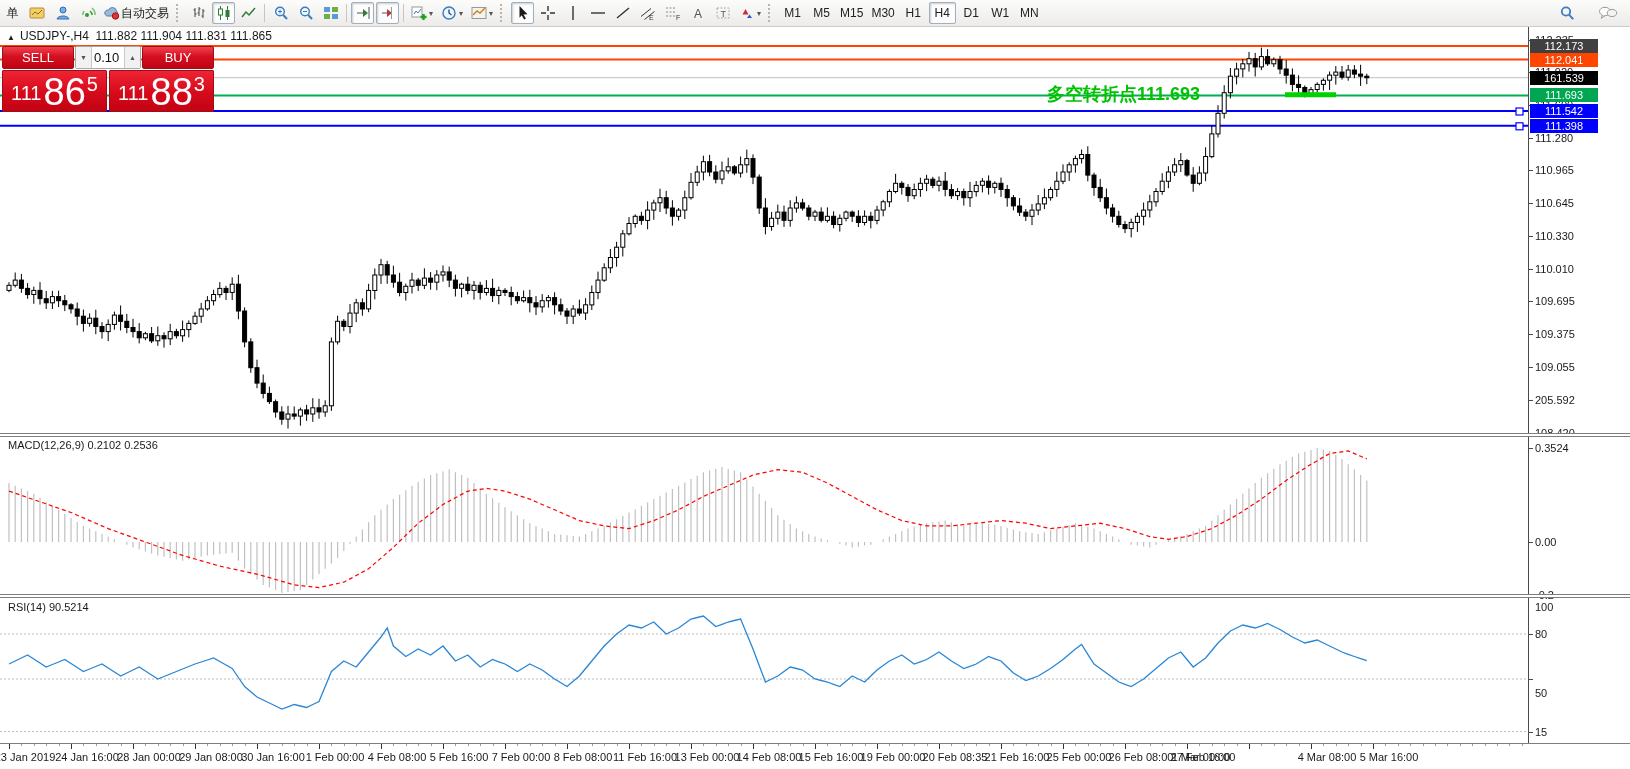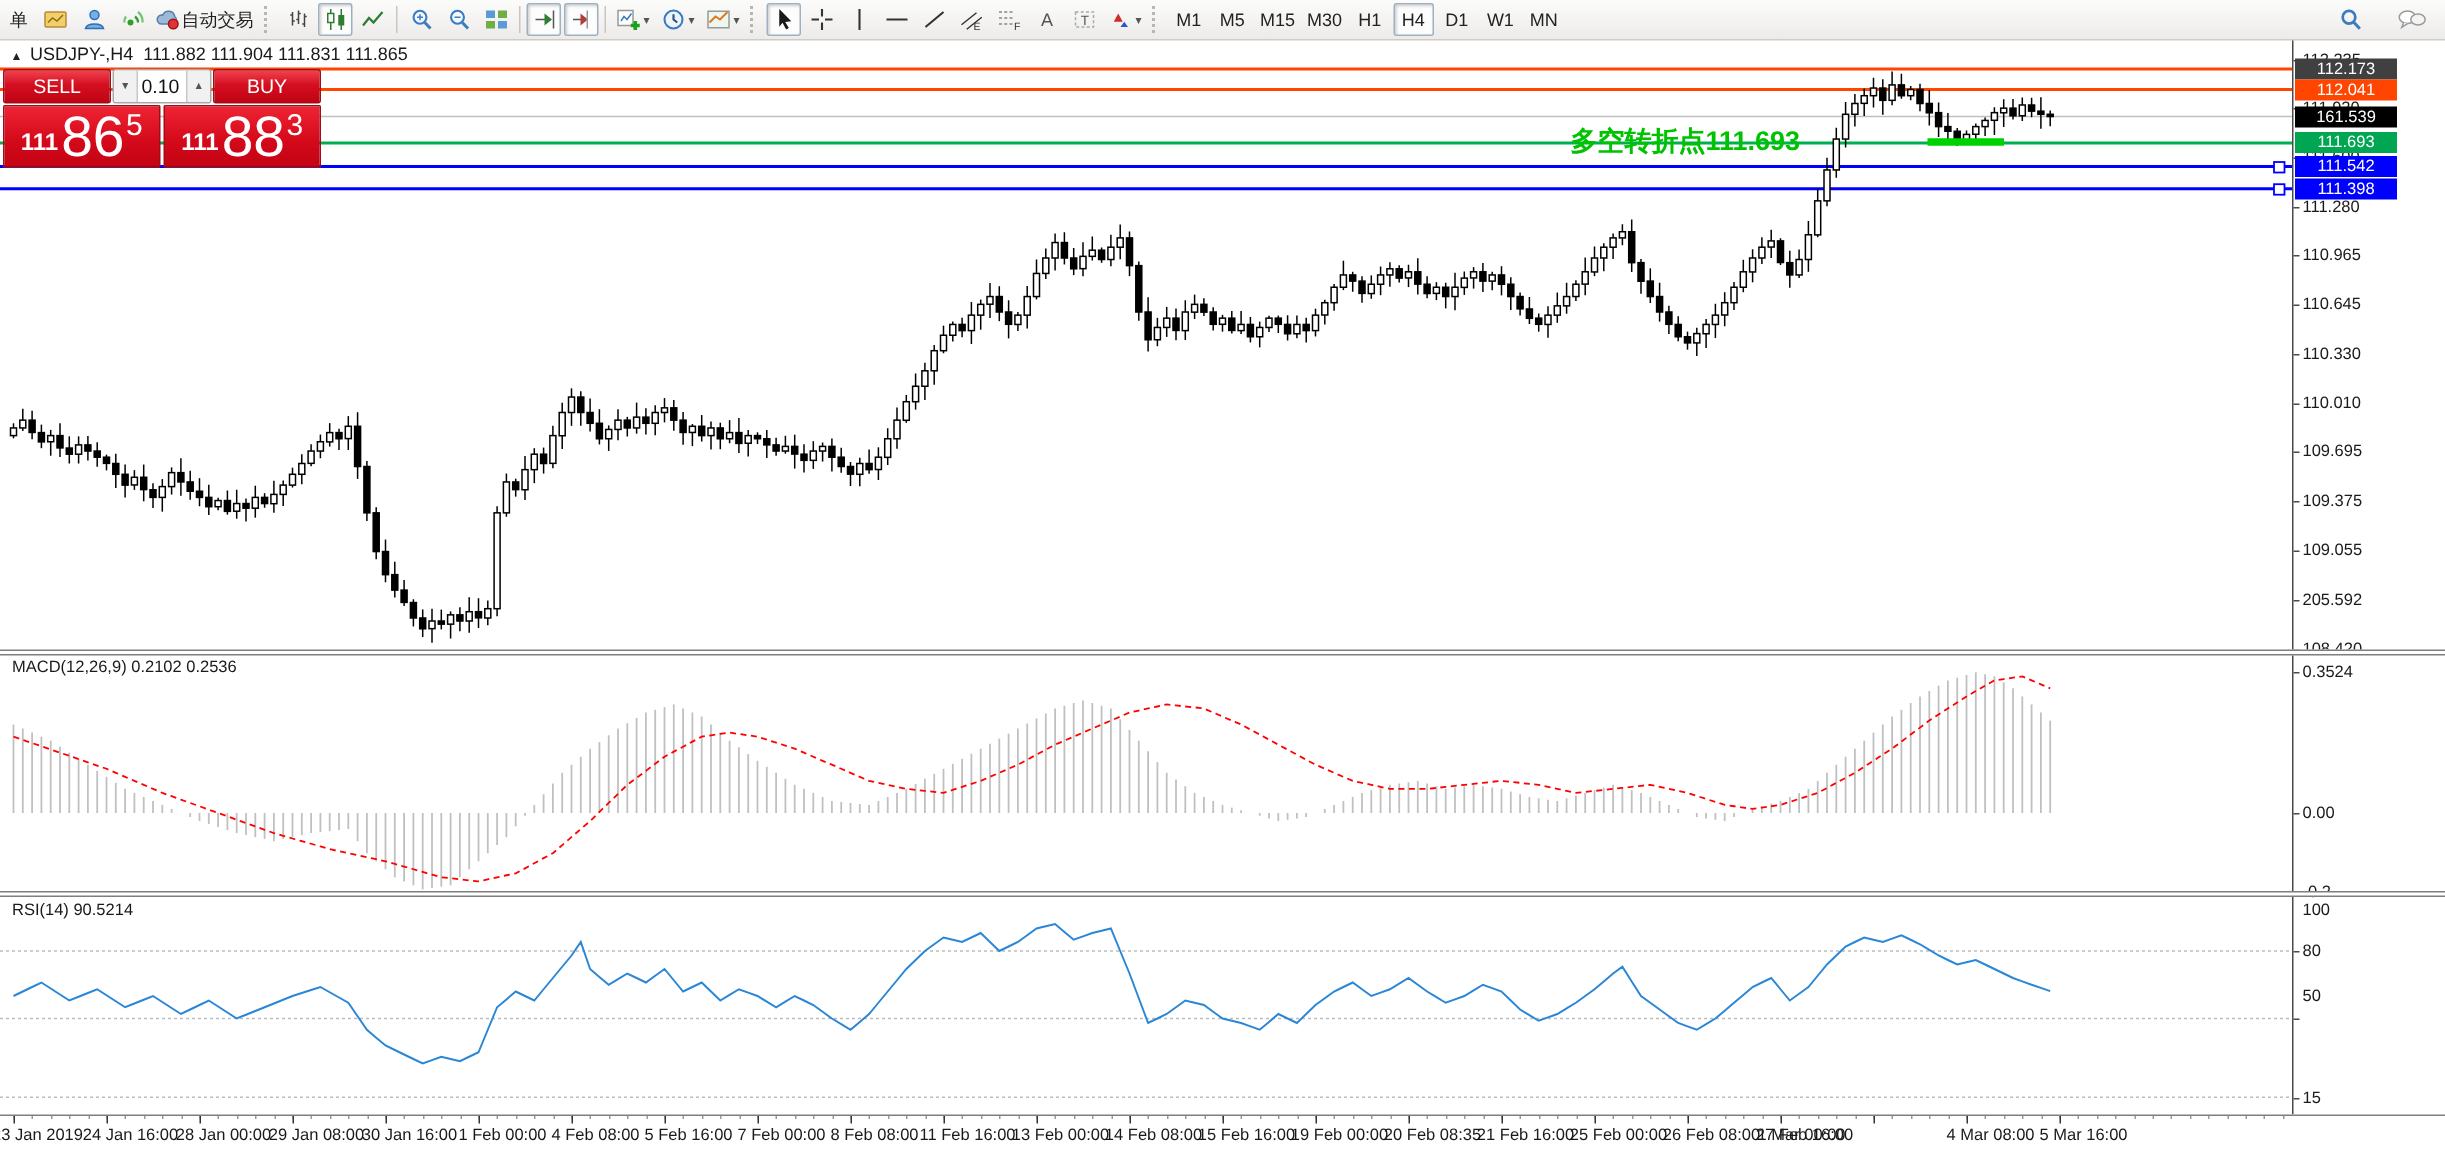--- a/index.html
+++ b/index.html
@@ -48,27 +48,27 @@
   .tp-row1{display:flex;height:23px;}
   .tp-btn{flex:0 0 70px;border:1px solid #9d0e18;border-radius:2px;color:#fff;font-size:13px;
     background:linear-gradient(#f04250,#d40f20 45%,#c00414);display:flex;align-items:center;
     justify-content:center;cursor:pointer;}
   .tp-spin{flex:1;display:flex;align-items:stretch;background:#fff;border:1px solid #a9a9a9;
     margin:0 1px;border-radius:2px;overflow:hidden;}
   .tp-arrow{width:15px;border:0;background:#f1f1f1;color:#555;font-size:7px;display:flex;
     align-items:center;justify-content:center;cursor:pointer;}
   .tp-arrow.left{border-right:1px solid #c8c8c8;}
   .tp-arrow.right{border-left:1px solid #c8c8c8;}
-  .tp-vol{flex:1;border:0;outline:0;font-size:13px;color:#111;text-align:center;padding-right:4px;
+  .tp-vol{flex:1;border:0;outline:0;font-size:13px;color:#111;text-align:left;padding-right:4px;
     font-family:"Liberation Sans",sans-serif;min-width:10px;}
   .tp-row2{display:flex;margin-top:1px;height:42px;gap:2px;}
   .tp-price{flex:1;background:linear-gradient(#ee2434,#d50a1b 55%,#c30313);color:#fff;
     display:flex;align-items:flex-end;justify-content:center;padding-bottom:2px;cursor:pointer;
     border:1px solid #9d0e18;border-radius:1px;}
-  .tp-small{font-size:16px;margin-bottom:4px;font-weight:bold;}
+  .tp-small{font-size:20px;margin-bottom:4px;}
   .tp-big{font-size:38px;line-height:34px;margin-left:2px;}
   .tp-sup{font-size:20px;margin-bottom:13px;margin-left:1px;}
 </style>
 </head>
 <body>
 
 <div class="toolbar" id="toolbar">
     <div class="tb-group">
       <div class="tb-btn">
         <span class="lbl">单</span>
@@ -1104,21 +1104,21 @@
       <div class="ax-mark" style="top:422px"></div>
       <div class="ax-tick" style="top:416px">0.3524</div>
       <div class="ax-mark" style="top:516px"></div>
       <div class="ax-tick" style="top:510px">0.00</div>
       <div class="ax-mark" style="top:569px"></div>
       <div class="ax-tick" style="top:563px">-0.2</div>
       <div class="ax-tick" style="top:575px">100</div>
       <div class="ax-mark" style="top:608px"></div>
       <div class="ax-tick" style="top:602px">80</div>
       <div class="ax-mark" style="top:653px"></div>
-      <div class="ax-tick" style="top:632px">50</div>
+      <div class="ax-tick" style="top:661px">50</div>
       <div class="ax-mark" style="top:706px"></div>
       <div class="ax-tick" style="top:700px">15</div>
     </div>
   <div class="time-axis" id="time-axis">
       <div class="t-minor" style="left:9px"></div>
       <div class="t-minor" style="left:21px"></div>
       <div class="t-minor" style="left:34px"></div>
       <div class="t-minor" style="left:46px"></div>
       <div class="t-minor" style="left:59px"></div>
       <div class="t-minor" style="left:71px"></div>

